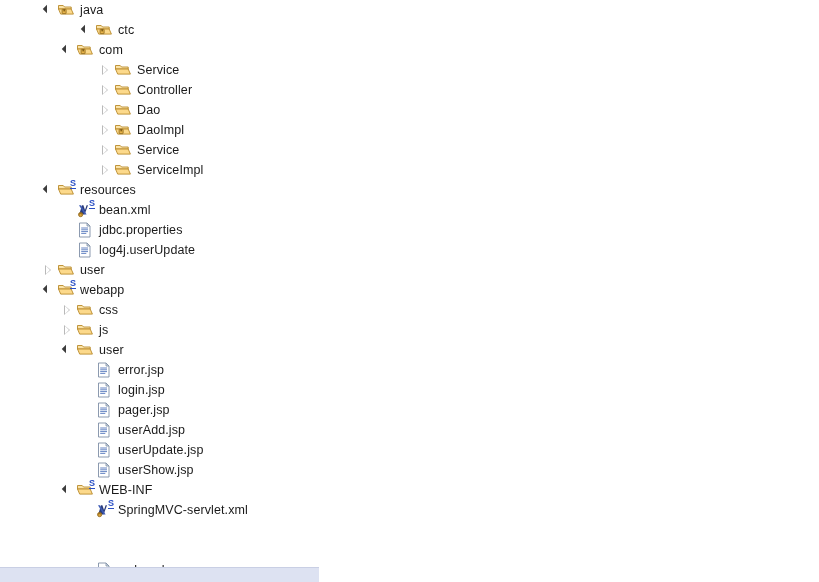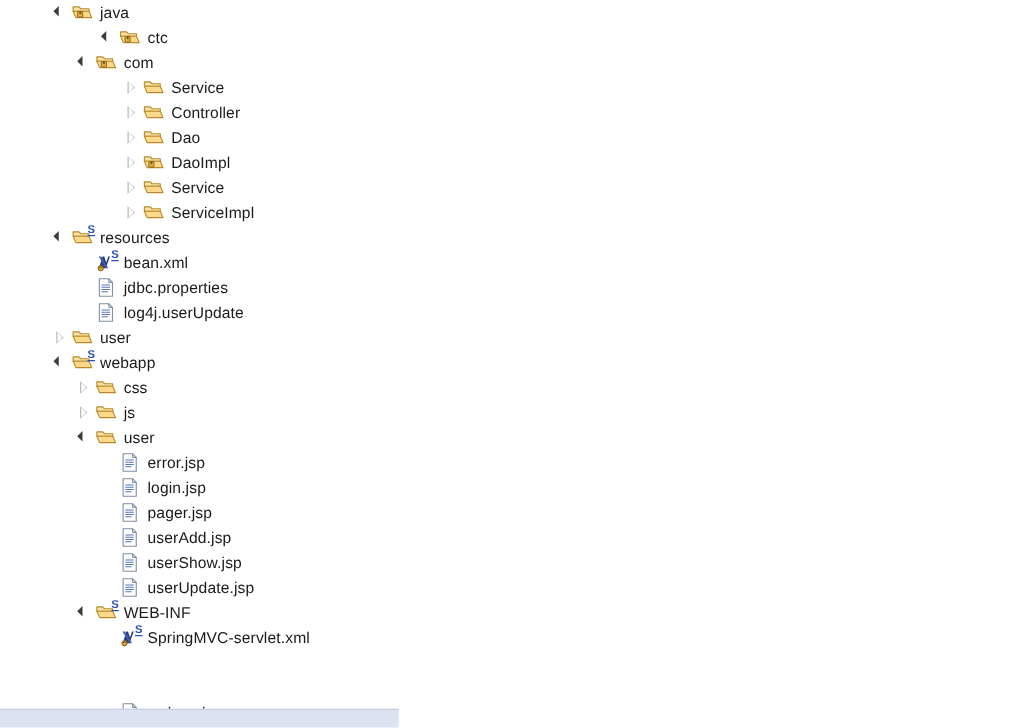--- a/index.html
+++ b/index.html
@@ -423,38 +423,38 @@
           <path d="M3.5 2.0 L11.0 2.0 L14.0 5.0 L14.0 16.0 L3.5 16.0 Z" fill="#ffffff" stroke="#7f8fa6" stroke-width="0.9" stroke-linejoin="round"></path>
           <path d="M11.0 2.0 L11.0 5.0 L14.0 5.0 Z" fill="#d5dce6" stroke="#7f8fa6" stroke-width="0.8" stroke-linejoin="round"></path>
           <g stroke="#5577bb" stroke-width="0.9">
             <line x1="5.2" y1="7.0" x2="12.0" y2="7.0"></line>
             <line x1="5.2" y1="8.8" x2="12.0" y2="8.8"></line>
             <line x1="5.2" y1="10.6" x2="12.0" y2="10.6"></line>
             <line x1="5.2" y1="12.4" x2="10.3" y2="12.4"></line>
           </g>
         </svg>
       </span>
+      <span class="label">userUpdate.jsp</span>
+    </div>
+    <div class="row">
+      <span class="indent" style="width: 79px;"></span>
+      <span class="twisty none"></span>
+      <span class="icon">
+        <svg width="18" height="18" viewBox="0 0 18 18">
+          <path d="M3.5 2.0 L11.0 2.0 L14.0 5.0 L14.0 16.0 L3.5 16.0 Z" fill="#ffffff" stroke="#7f8fa6" stroke-width="0.9" stroke-linejoin="round"></path>
+          <path d="M11.0 2.0 L11.0 5.0 L14.0 5.0 Z" fill="#d5dce6" stroke="#7f8fa6" stroke-width="0.8" stroke-linejoin="round"></path>
+          <g stroke="#5577bb" stroke-width="0.9">
+            <line x1="5.2" y1="7.0" x2="12.0" y2="7.0"></line>
+            <line x1="5.2" y1="8.8" x2="12.0" y2="8.8"></line>
+            <line x1="5.2" y1="10.6" x2="12.0" y2="10.6"></line>
+            <line x1="5.2" y1="12.4" x2="10.3" y2="12.4"></line>
+          </g>
+        </svg>
+      </span>
       <span class="label">userShow.jsp</span>
-    </div>
-    <div class="row">
-      <span class="indent" style="width: 79px;"></span>
-      <span class="twisty none"></span>
-      <span class="icon">
-        <svg width="18" height="18" viewBox="0 0 18 18">
-          <path d="M3.5 2.0 L11.0 2.0 L14.0 5.0 L14.0 16.0 L3.5 16.0 Z" fill="#ffffff" stroke="#7f8fa6" stroke-width="0.9" stroke-linejoin="round"></path>
-          <path d="M11.0 2.0 L11.0 5.0 L14.0 5.0 Z" fill="#d5dce6" stroke="#7f8fa6" stroke-width="0.8" stroke-linejoin="round"></path>
-          <g stroke="#5577bb" stroke-width="0.9">
-            <line x1="5.2" y1="7.0" x2="12.0" y2="7.0"></line>
-            <line x1="5.2" y1="8.8" x2="12.0" y2="8.8"></line>
-            <line x1="5.2" y1="10.6" x2="12.0" y2="10.6"></line>
-            <line x1="5.2" y1="12.4" x2="10.3" y2="12.4"></line>
-          </g>
-        </svg>
-      </span>
-      <span class="label">userUpdate.jsp</span>
     </div>
     <div class="row">
       <span class="indent" style="width: 60px;"></span>
       <span class="twisty expanded"></span>
       <span class="icon">
         <svg width="18" height="18" viewBox="0 0 18 18">
           <path d="M1.5 4.5 L6.2 4.5 L7.6 6.0 L14.2 6.0 L14.2 8.0 L1.5 8.0 Z" fill="#fbe3a8" stroke="#b98a2a" stroke-width="0.9" stroke-linejoin="round"></path>
           <path d="M1.5 8.0 L14.2 8.0 L16.4 13.1 L3.7 13.1 Z" fill="#fcd98b" stroke="#b98a2a" stroke-width="0.9" stroke-linejoin="round"></path>
         </svg>
         <span class="badge" style="position:absolute;right:-1px;top:-2px;font-size:9px;line-height:9px;font-weight:bold;color:#2a4fc4;font-family:'Liberation Sans',sans-serif;border-bottom:1px solid #2a4fc4;padding:0 0 0px 0;">S</span>

